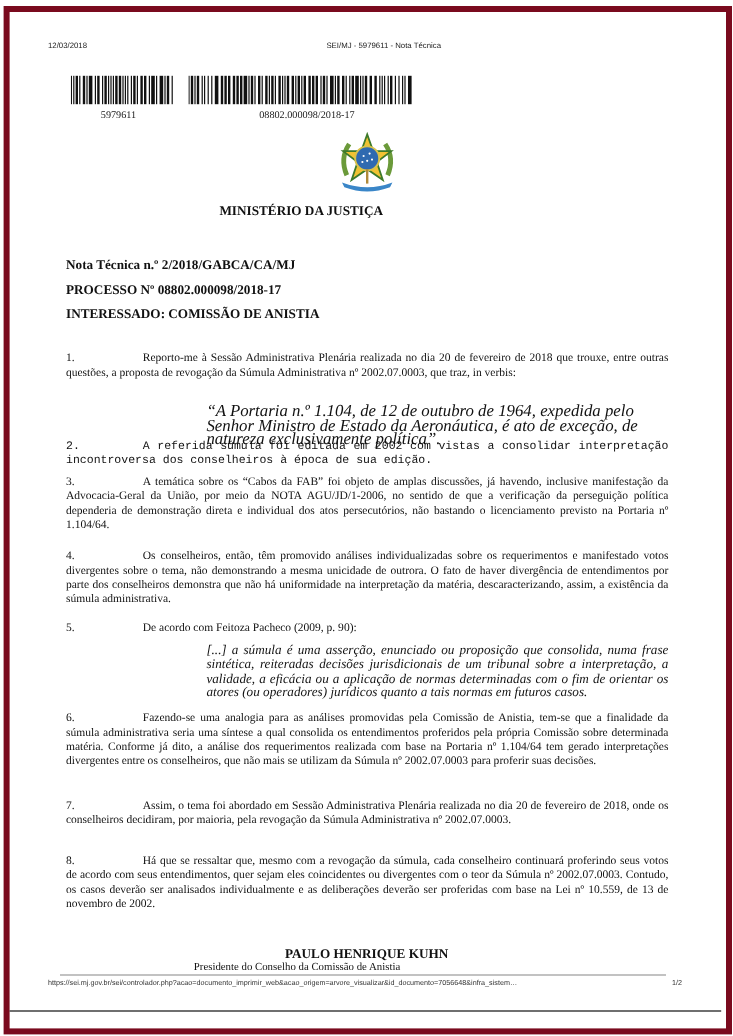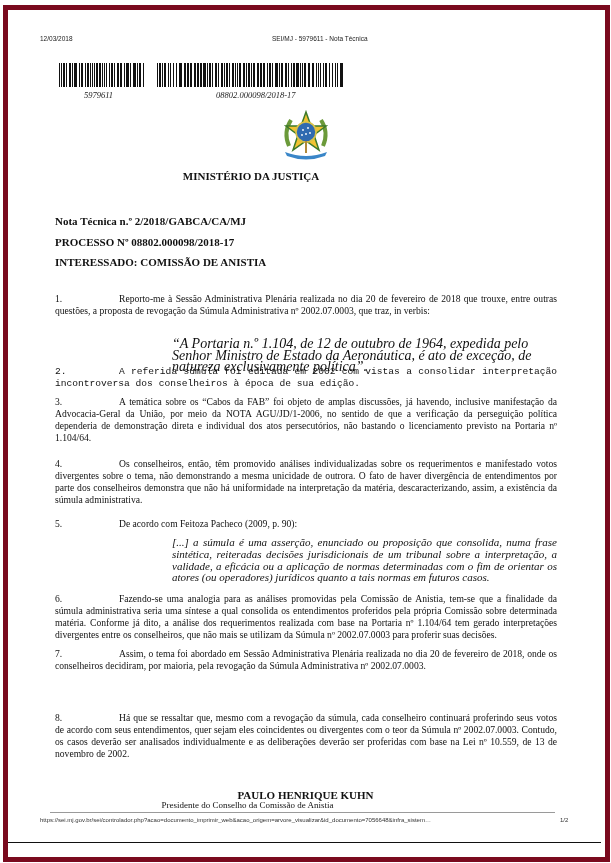--- a/index.html
+++ b/index.html
@@ -9,21 +9,21 @@
     border: 5px solid #7a0a1e; background: #ffffff;
   }
   .abs { position: absolute; }
   .hdr-small {
     font-family: "Liberation Sans", sans-serif; font-size: 6.5px; color: #222;
     white-space: nowrap;
   }
   .barcode { position: absolute; top: 63px; height: 24px; }
   .bc-label {
     position: absolute; top: 90px; font-family: "Liberation Serif", serif;
-    font-size: 8.5px; color: #222; white-space: nowrap; font-style: italic;
+    font-size: 8.5px; color: #222; white-space: nowrap;
   }
   .ministry {
     position: absolute; left: 0; width: 502px; top: 170px; text-align: center;
     font-family: "Liberation Serif", serif; font-weight: bold; font-size: 11px; color: #111;
   }
   .meta {
     position: absolute; left: 55px; font-family: "Liberation Serif", serif;
     font-weight: bold; font-size: 11px; color: #111; white-space: nowrap;
   }
   .body-text {
@@ -210,21 +210,21 @@
   <span class="num">4.</span><span>Os conselheiros, então, têm promovido análises individualizadas sobre os requerimentos e manifestado votos divergentes sobre o tema, não demonstrando a mesma unicidade de outrora. O fato de haver divergência de entendimentos por parte dos conselheiros demonstra que não há uniformidade na interpretação da matéria, descaracterizando, assim, a existência da súmula administrativa.</span>
 </div>
 <div class="body-text" style="top:518px;">
   <span class="num">5.</span><span>De acordo com Feitoza Pacheco (2009, p. 90):</span>
 </div>
 <div class="quote2" style="top:537px;">[...] a súmula é uma asserção, enunciado ou proposição que consolida, numa frase sintética, reiteradas decisões jurisdicionais de um tribunal sobre a interpretação, a validade, a eficácia ou a aplicação de normas determinadas com o fim de orientar os atores (ou operadores) jurídicos quanto a tais normas em futuros casos.</div>
 
 <div class="body-text" style="top:593px;">
   <span class="num">6.</span><span>Fazendo-se uma analogia para as análises promovidas pela Comissão de Anistia, tem-se que a finalidade da súmula administrativa seria uma síntese a qual consolida os entendimentos proferidos pela própria Comissão sobre determinada matéria. Conforme já dito, a análise dos requerimentos realizada com base na Portaria nº 1.104/64 tem gerado interpretações divergentes entre os conselheiros, que não mais se utilizam da Súmula nº 2002.07.0003 para proferir suas decisões.</span>
 </div>
-<div class="body-text" style="top:648px;">
+<div class="body-text" style="top:666px;">
   <span class="num">7.</span><span>Assim, o tema foi abordado em Sessão Administrativa Plenária realizada no dia 20 de fevereiro de 2018, onde os conselheiros decidiram, por maioria, pela revogação da Súmula Administrativa nº 2002.07.0003.</span>
 </div>
 <div class="body-text" style="top:712px;">
   <span class="num">8.</span><span>Há que se ressaltar que, mesmo com a revogação da súmula, cada conselheiro continuará proferindo seus votos de acordo com seus entendimentos, quer sejam eles coincidentes ou divergentes com o teor da Súmula nº 2002.07.0003. Contudo, os casos deverão ser analisados individualmente e as deliberações deverão ser proferidas com base na Lei nº 10.559, de 13 de novembro de 2002.</span>
 </div>
 
 <div class="sig-name">PAULO HENRIQUE KUHN</div>
 <div class="sig-role">Presidente do Conselho da Comissão de Anistia</div>
 <div class="rule-gray"></div>
 

